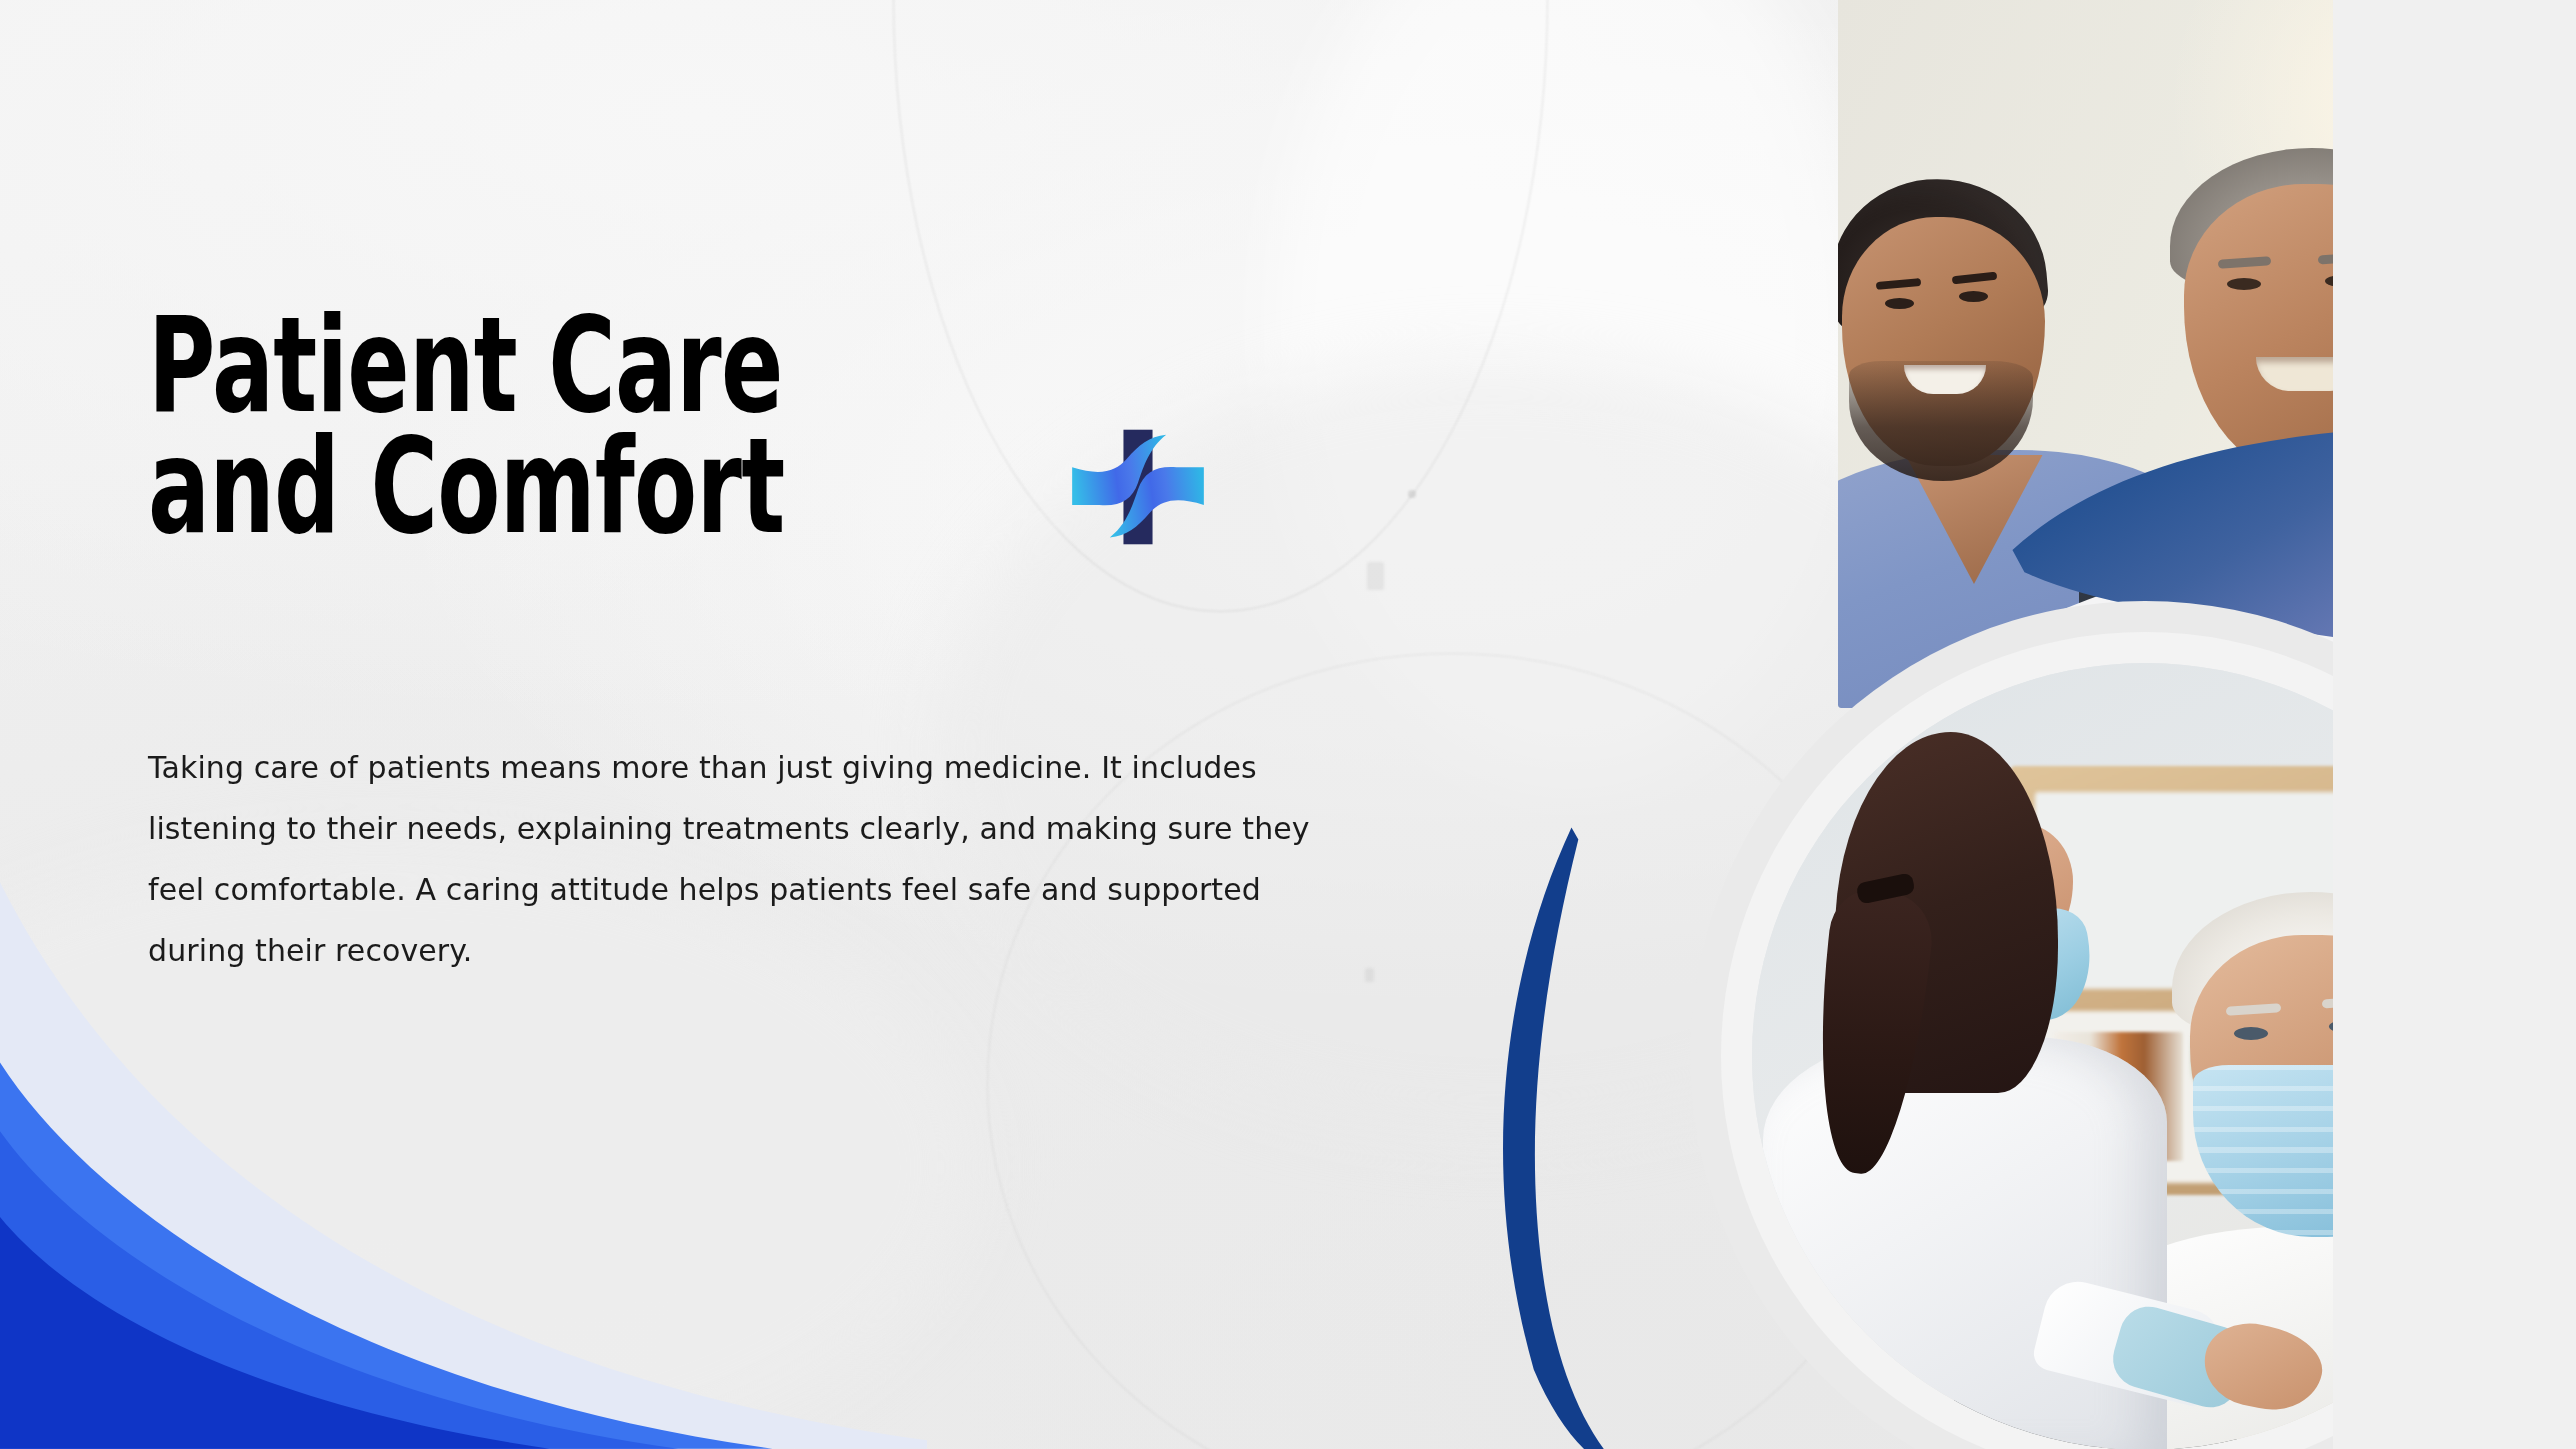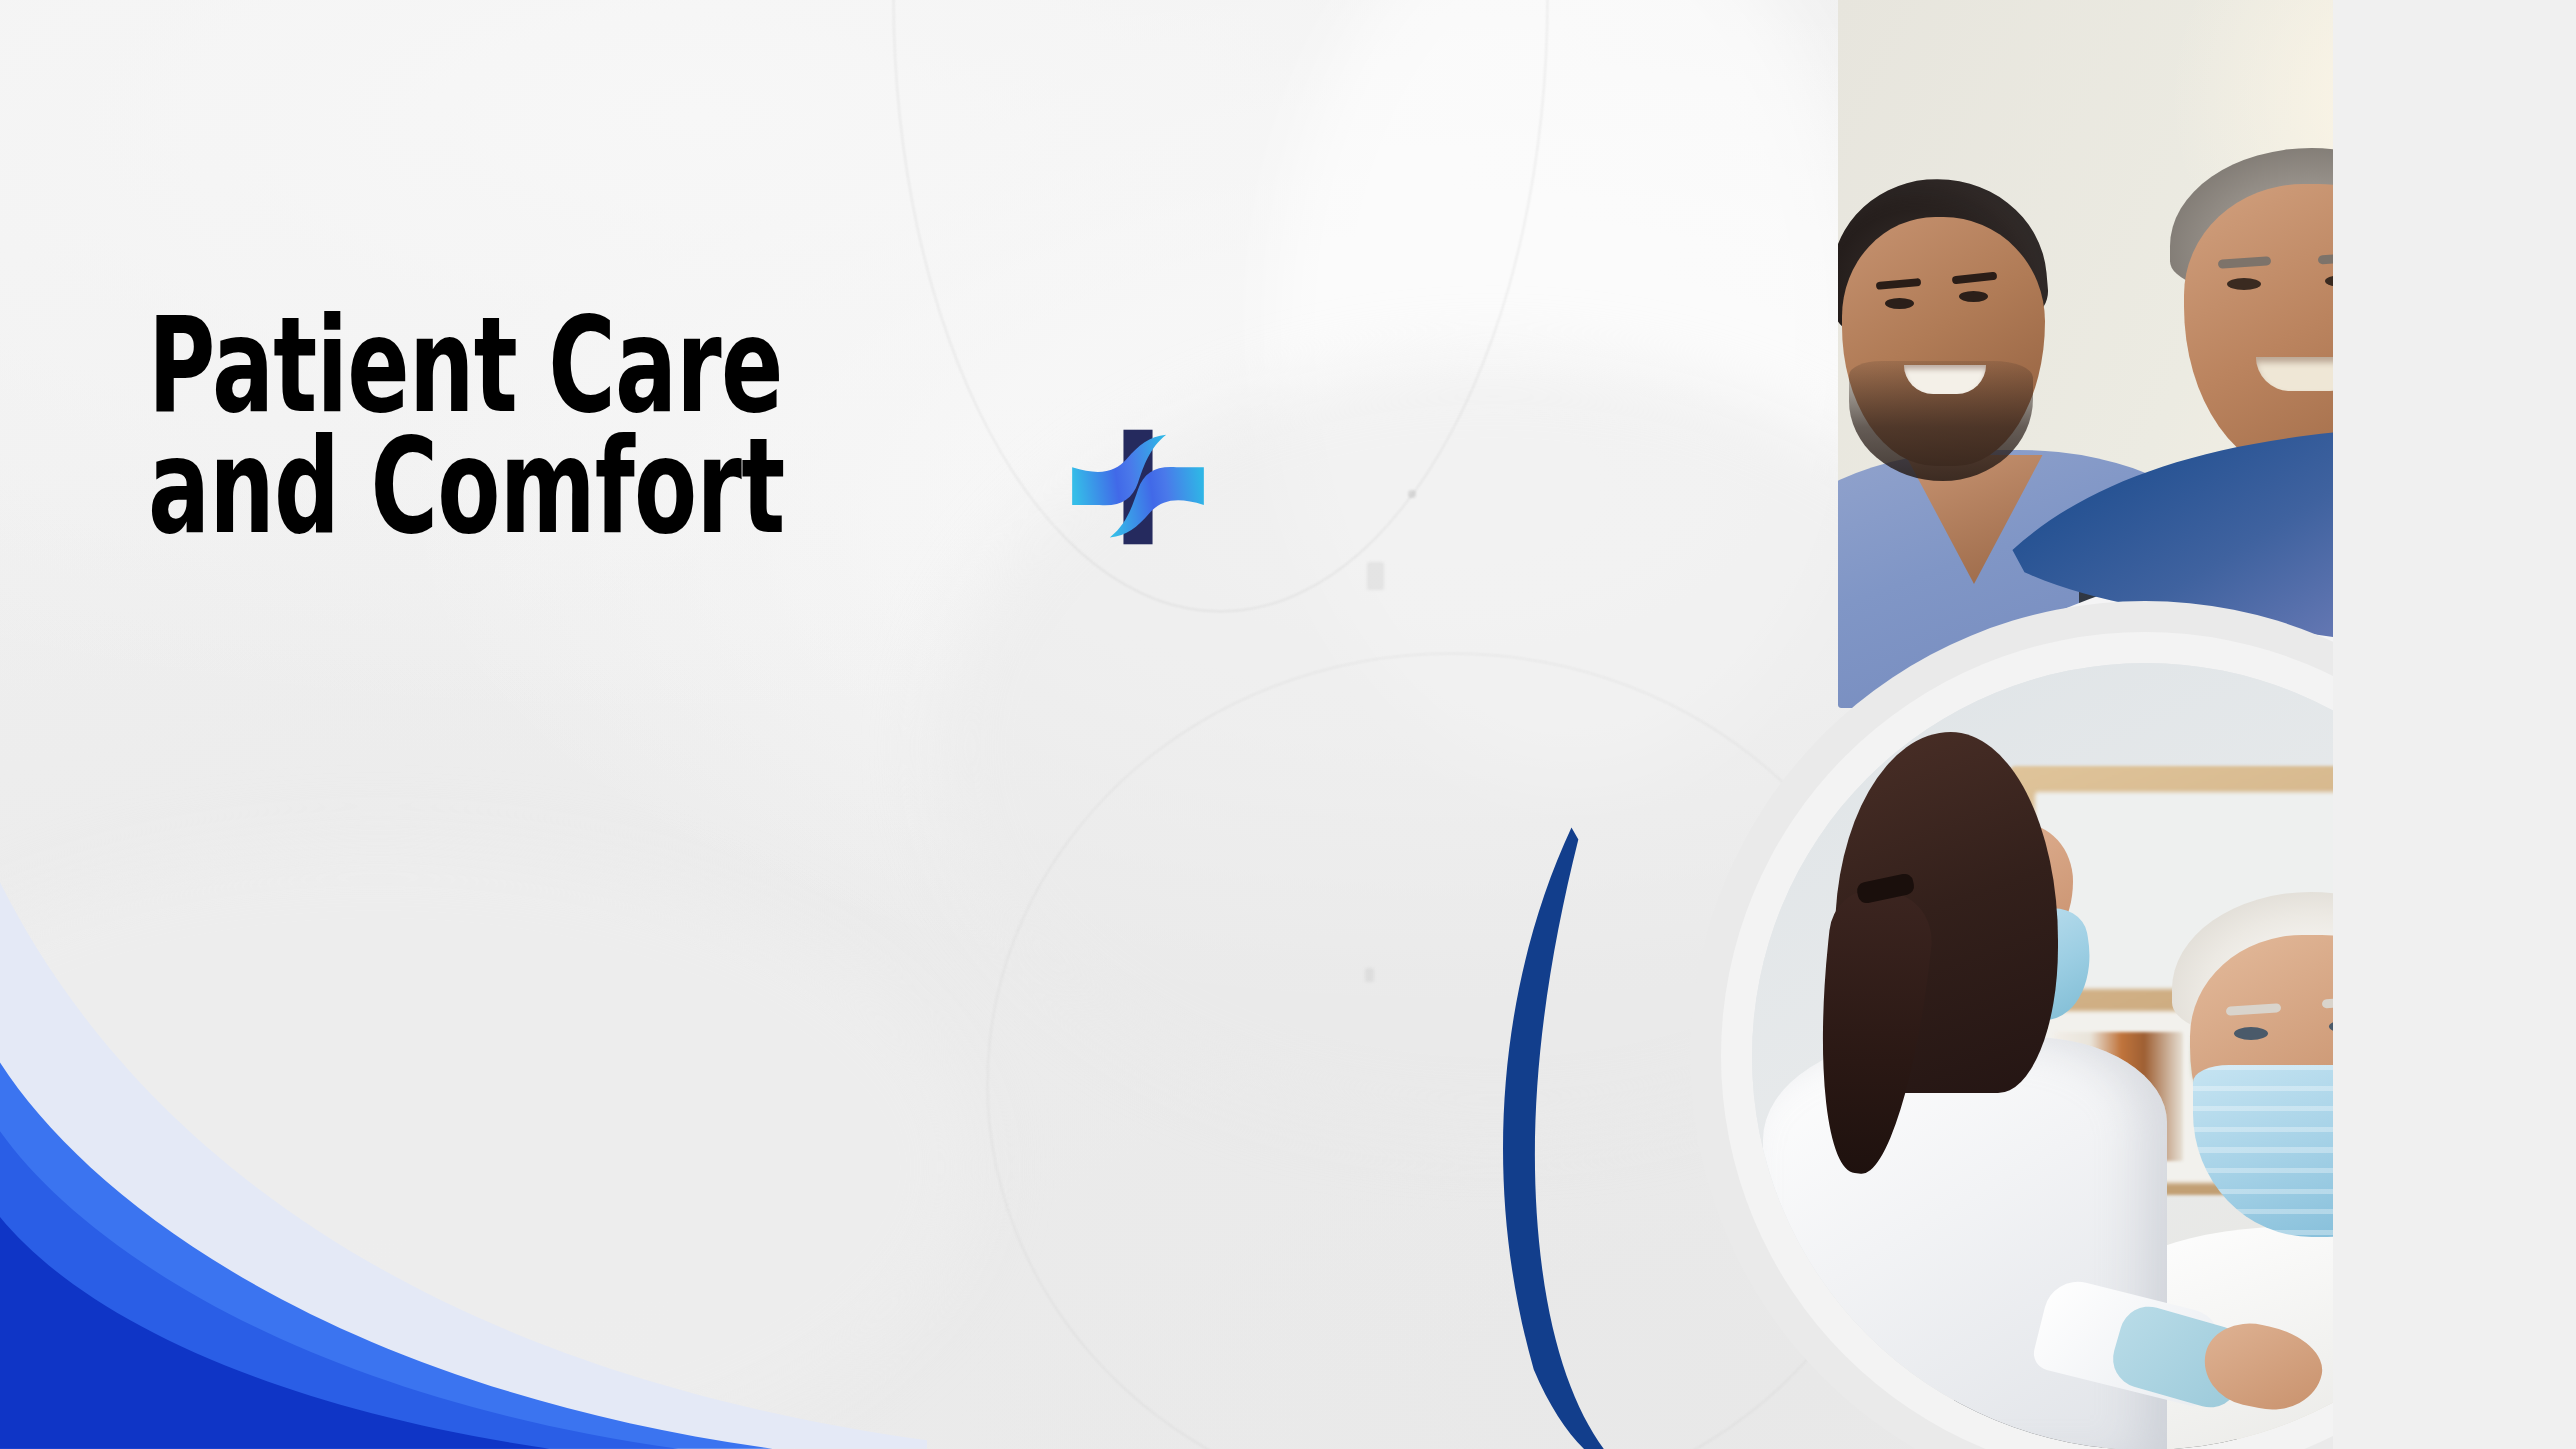--- a/index.html
+++ b/index.html
@@ -348,20 +348,21 @@
   <div class="bg-wisp wisp-c"></div>
   <div class="bg-line line-a"></div>
   <div class="bg-line line-b"></div>
   <div class="bg-dot dot-a"></div>
   <div class="bg-tick tick-a"></div>
   <div class="bg-tick tick-b"></div>
 
   <h1 class="headline">Patient Care
 and Comfort</h1>
 
+  <p class="body-copy">Taking care of patients means more than just giving medicine. It includes listening to their needs, explaining treatments clearly, and making sure they feel comfortable. A caring attitude helps patients feel safe and supported during their recovery.</p>
 
   <div class="logo-mark">
     <svg viewBox="0 0 158 138" xmlns="http://www.w3.org/2000/svg">
       <defs>
         <linearGradient id="ribbonGrad" x1="0" y1="0.55" x2="1" y2="0.45">
           <stop offset="0%" stop-color="#35bde8"></stop>
           <stop offset="46%" stop-color="#4169e8"></stop>
           <stop offset="62%" stop-color="#4a79ea"></stop>
           <stop offset="100%" stop-color="#2fb5e6"></stop>
         </linearGradient>

